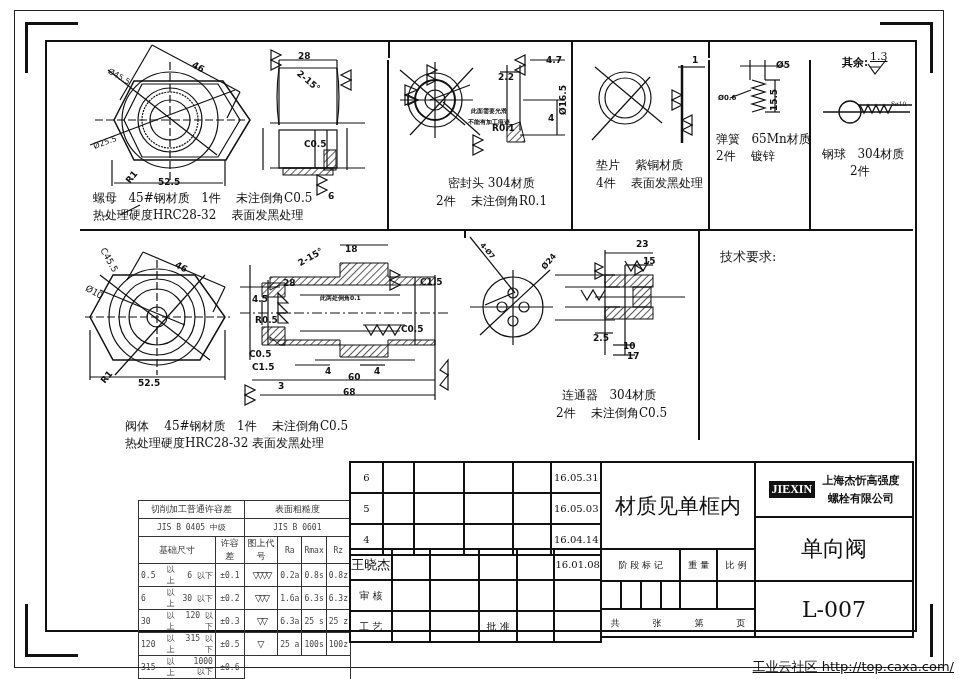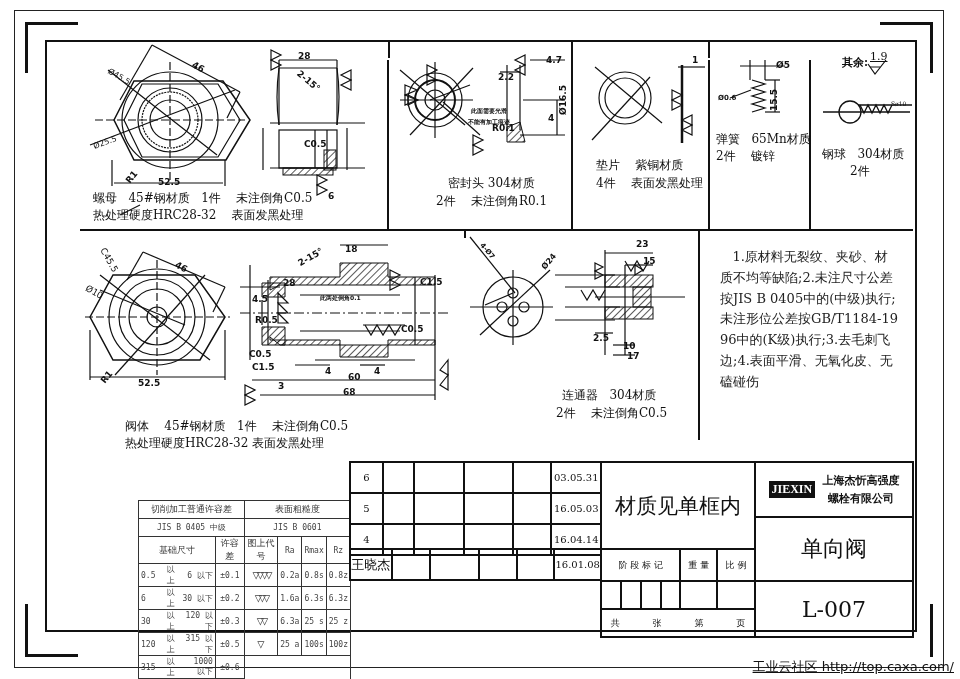--- a/index.html
+++ b/index.html
@@ -179,21 +179,21 @@
     <line x1="15" y1="38" x2="36" y2="30"></line>
   </g>
 </svg>
 <div class="abs dim" style="left:776px;top:60px;">Ø5</div>
 <div class="abs dim" style="left:718px;top:94px;font-size:7px;">Ø0.6</div>
 <div class="abs dim" style="left:763px;top:95px;transform:rotate(-90deg);">15.5</div>
 <div class="cap" style="left:716px;top:131px;">弹簧   65Mn材质</div>
 <div class="cap" style="left:716px;top:148px;">2件    镀锌</div>
 
 <div class="abs" style="left:842px;top:55px;font-size:11px;font-weight:bold;">其余:</div>
-<div class="abs" style="left:870px;top:50px;font-size:11px;text-decoration:underline;">1.9</div>
+<div class="abs" style="left:870px;top:50px;font-size:11px;text-decoration:underline;">1.3</div>
 <svg style="left:868px;top:60px;" width="20" height="16" viewBox="0 0 20 16">
   <polyline points="0,4 7,14 18,0" fill="none" stroke="#111" stroke-width="1.2"></polyline>
   <line x1="2" y1="7" x2="12" y2="7" stroke="#111"></line>
 </svg>
 <svg style="left:820px;top:95px;" width="95" height="35" viewBox="0 0 95 35">
   <g fill="none" stroke="#111" stroke-width="1.3">
     <line x1="3" y1="17" x2="90" y2="17"></line>
     <circle cx="30" cy="17" r="11"></circle>
     <polyline points="40,10 44,18 48,10 52,18 56,10 60,18 64,10 68,18 72,10"></polyline>
     <line x1="38" y1="10" x2="92" y2="10"></line>
@@ -327,21 +327,21 @@
 </svg>
 <div class="abs dim" style="left:636px;top:239px;">23</div>
 <div class="abs dim" style="left:643px;top:256px;">15</div>
 <div class="abs dim" style="left:593px;top:333px;">2.5</div>
 <div class="abs dim" style="left:623px;top:341px;">10</div>
 <div class="abs dim" style="left:627px;top:351px;">17</div>
 <div class="cap" style="left:562px;top:387px;">连通器   304材质</div>
 <div class="cap" style="left:556px;top:405px;">2件    未注倒角C0.5</div>
 
 <div class="req">
-  <div style="white-space:pre-wrap;word-break:break-all;">   1.原材料无裂纹、夹砂、材质不均等缺陷;2.未注尺寸公差按JIS B 0405中的(中级)执行;未注形位公差按GB/T1184-1996中的(K级)执行;3.去毛刺飞边;4.表面平滑、无氧化皮、无磕碰伤</div>
+  <div>技术要求:</div>
 </div>
 
 <table class="tol" style="left:138px;top:500px;width:213px;">
   <tbody>
       <tr>
     <td class="h" colspan="4">切削加工普通许容差</td>
     <td class="h" colspan="4">表面粗糙度</td>
   </tr>
   <tr>
     <td colspan="4">JIS B 0405  中级</td>
@@ -420,21 +420,21 @@
       <col style="width:38px">
       <col style="width:50px">
     </colgroup>
   <tbody>
       <tr style="height:22px">
         <td>6</td>
         <td></td>
         <td></td>
         <td></td>
         <td></td>
-        <td style="text-align:left;padding-left:2px">03.05.31</td>
+        <td style="text-align:left;padding-left:2px">16.05.31</td>
       </tr>
   <tr style="height:22px">
         <td>5</td>
         <td></td>
         <td></td>
         <td></td>
         <td></td>
         <td style="text-align:left;padding-left:2px">16.05.03</td>
       </tr>
   <tr style="height:22px">
@@ -457,20 +457,36 @@
       <col style="width:46px">
     </colgroup>
   <tbody>
   <tr style="height:22px">
         <td style="font-size:13px">王晓杰</td>
         <td></td>
         <td></td>
         <td></td>
         <td></td>
         <td>16.01.08</td>
+      </tr>
+  <tr style="height:22px">
+        <td>审 核</td>
+        <td></td>
+        <td></td>
+        <td></td>
+        <td></td>
+        <td></td>
+      </tr>
+  <tr style="height:22px">
+        <td>工 艺</td>
+        <td></td>
+        <td></td>
+        <td>批 准</td>
+        <td></td>
+        <td></td>
       </tr>
 </tbody>
   </table>
 
 <table class="tb" style="left:600px;top:461px;width:314px;height:176px;">
   <colgroup>
       <col style="width:20px">
       <col style="width:20px">
       <col style="width:20px">
       <col style="width:20px">

